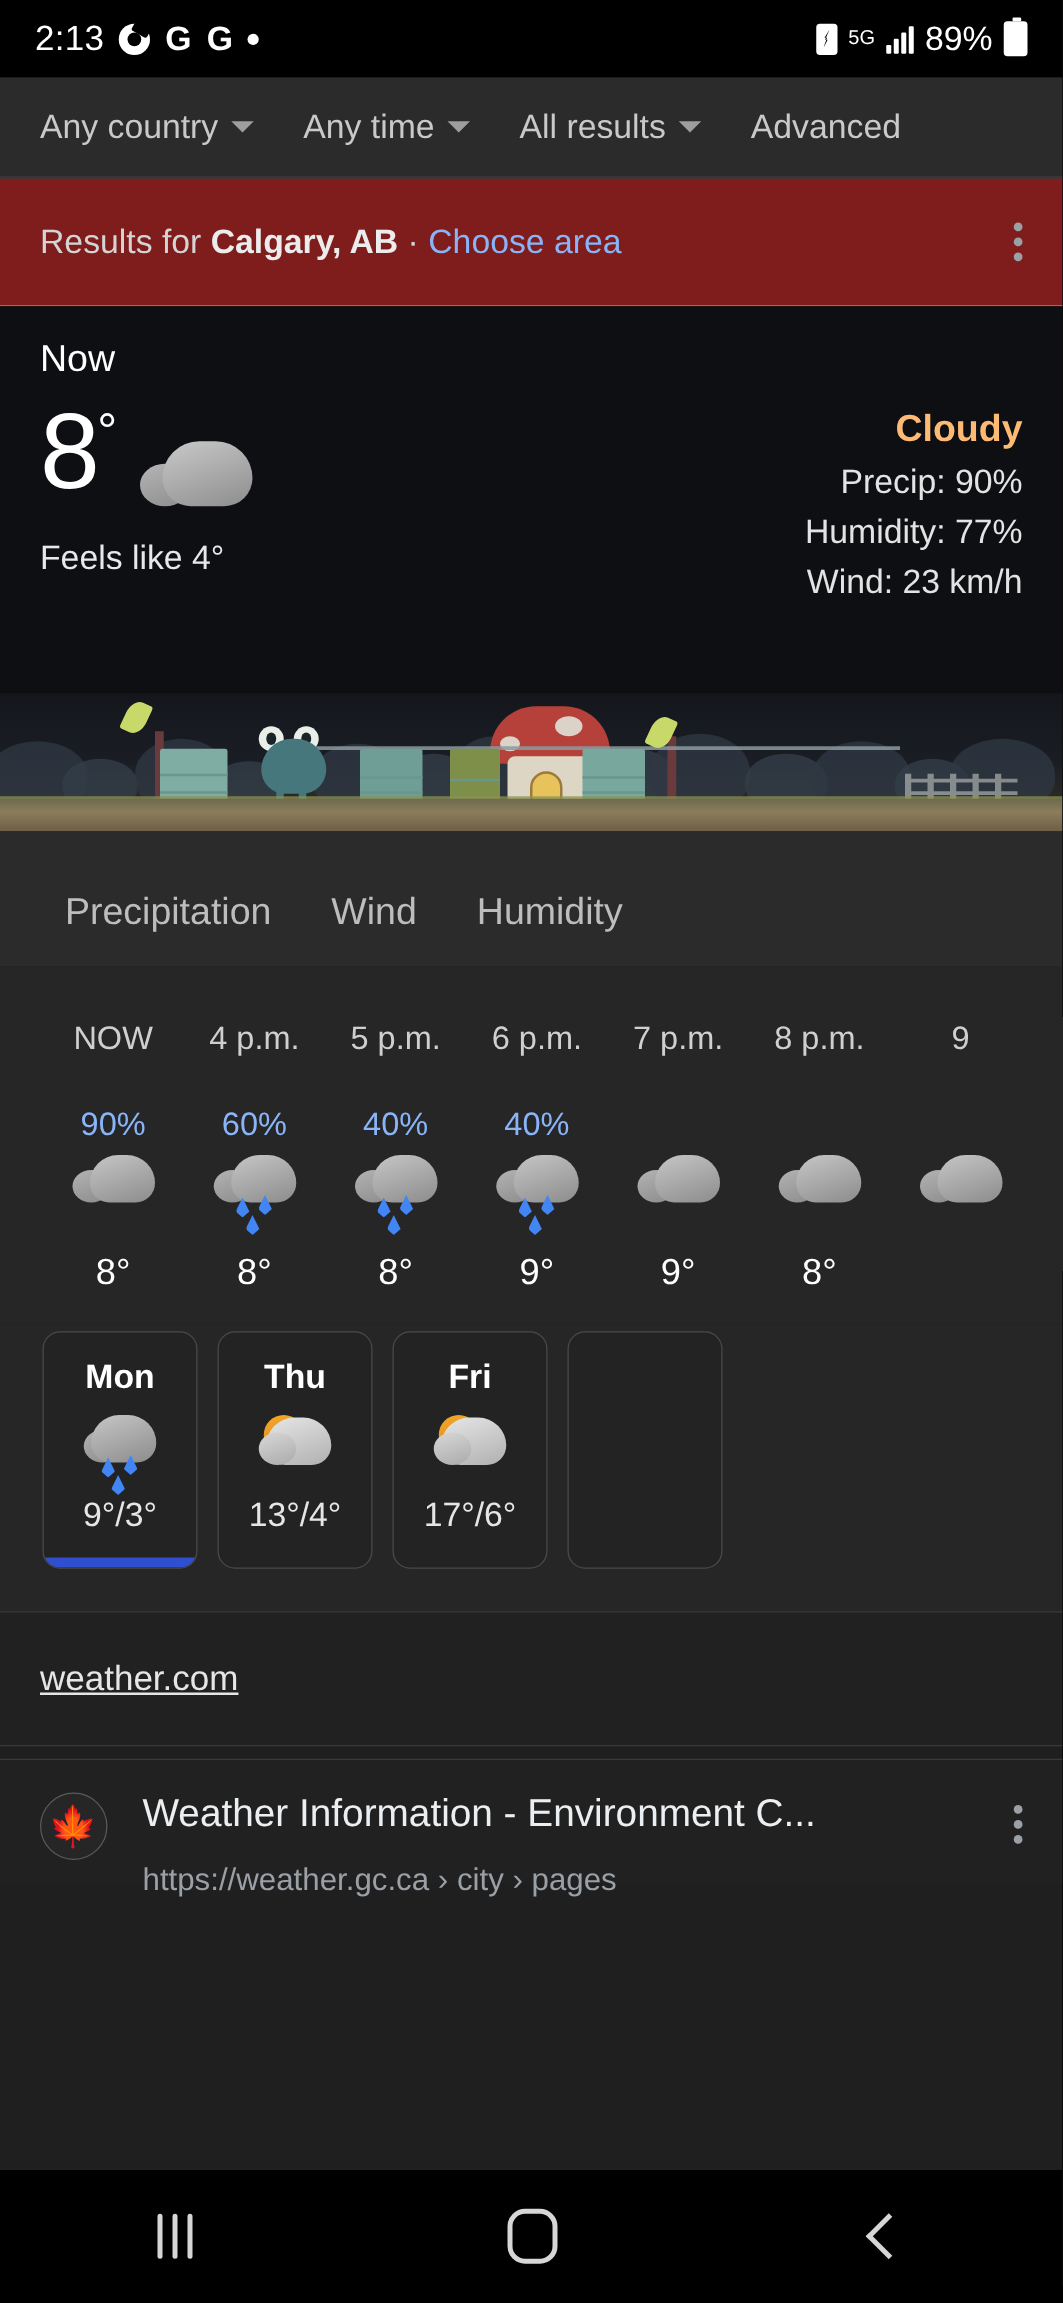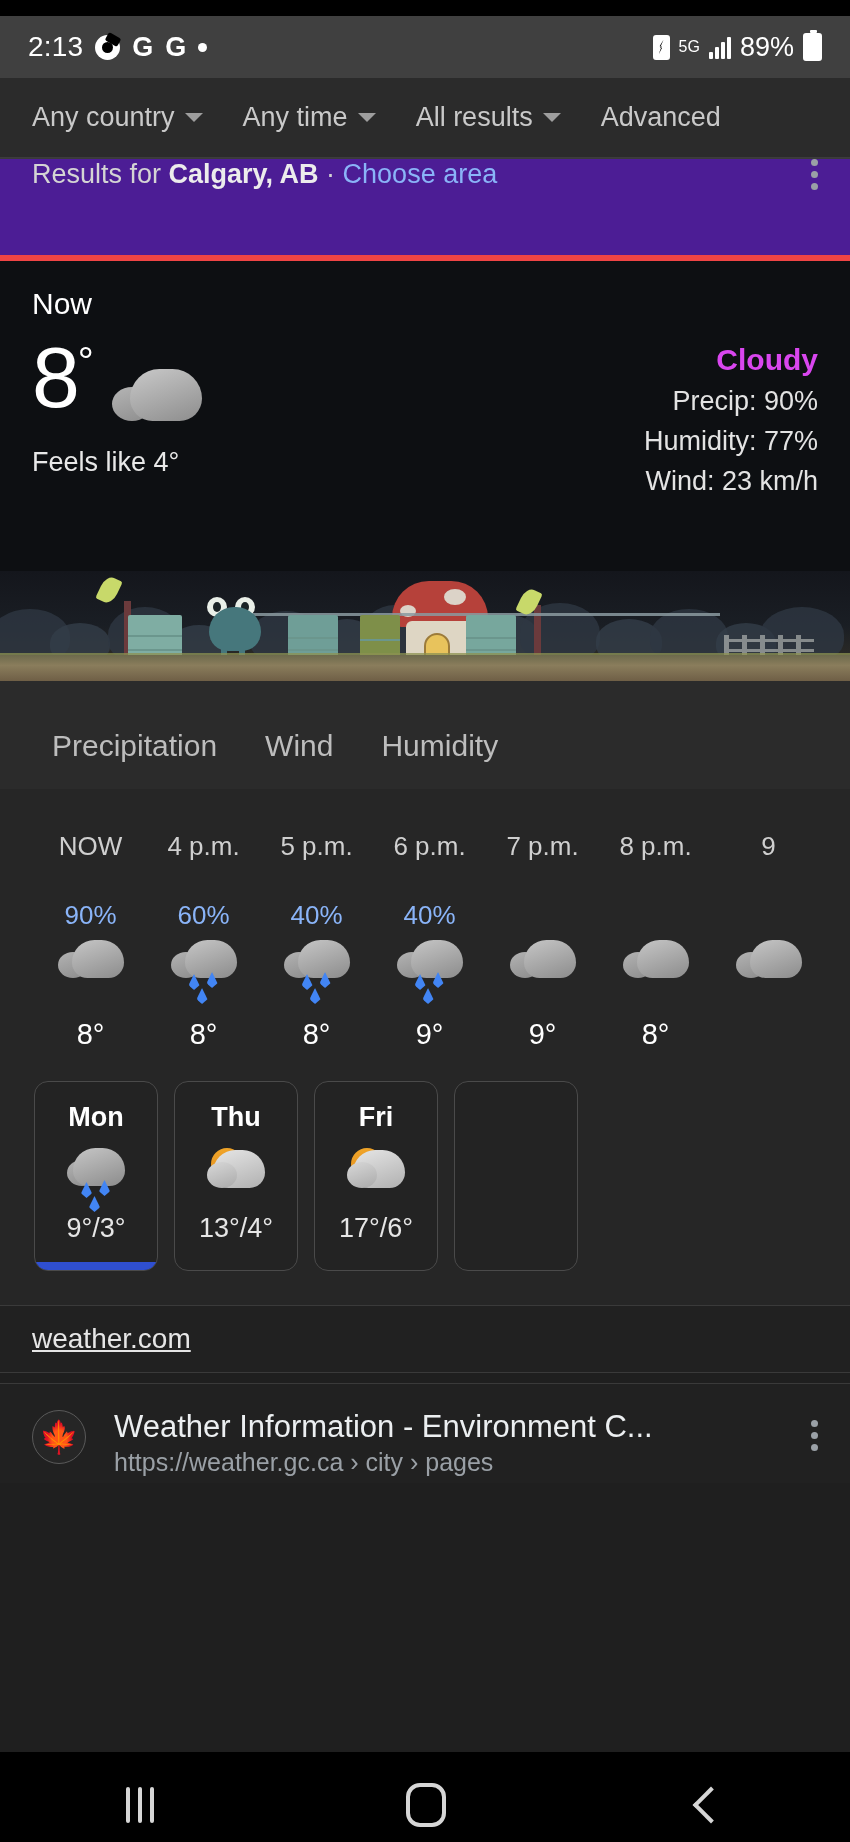--- a/index.html
+++ b/index.html
@@ -6,22 +6,22 @@
   html,body {
     width:850px; height:1842px;
     background:#000;
     font-family:"Liberation Sans", sans-serif;
     overflow:hidden;
   }
   .screen { position:relative; width:850px; height:1842px; background:#1f1f1f; }
 
   
   .statusbar {
-    height:62px; background:#404040; display:flex; align-items:center;
-    padding:0 28px; color:#fff;margin-top:16px;
+    height:62px; background:#000000; display:flex; align-items:center;
+    padding:0 28px; color:#fff;
   }
   .sb-left { display:flex; align-items:center; gap:12px; flex:1; }
   .sb-time { font-size:28px; font-weight:400; letter-spacing:0.2px; }
   .sb-right { display:flex; align-items:center; gap:9px; }
   .icon-chrome {
     width:25px; height:25px; border-radius:50%;
     background:#fff; position:relative; display:inline-block;
   }
   .icon-chrome::after{
     content:""; position:absolute; left:7px; top:7px;
@@ -59,22 +59,22 @@
   .filterbar{
     background:#2b2b2b; height:80px; display:flex; align-items:center;
     padding:0 32px; gap:40px; border-bottom:1px solid #3c3c3c;
   }
   .filter { display:flex; align-items:center; gap:10px; color:#c9c9c9; font-size:27px; }
   .caret { width:0;height:0;border-left:9px solid transparent;border-right:9px solid transparent;
            border-top:9px solid #9e9e9e; }
 
   
   .results-row{
-    background:#4c1d95; height:103px; display:flex; 
-    padding:0 32px; border-top:1px solid #3a3a3a; border-bottom:6px solid #ef4444;
+    background:#7f1d1d; height:103px; display:flex; align-items:center;
+    padding:0 32px; border-top:1px solid #3a3a3a; border-bottom:1px solid #ef4444;
   }
   .results-text{ flex:1; font-size:27px; color:#d4d4d4; }
   .results-text b{ color:#ececec; font-weight:700; }
   .results-text .link{ color:#8ab4f8; }
   .kebab{ width:8px; display:flex; flex-direction:column; gap:5px; align-items:center; }
   .kebab i{ width:7px;height:7px;border-radius:50%;background:#9aa0a6;display:block; }
 
   
   .wx-head{
     background:#212121; height:115px; display:flex; align-items:center;
@@ -85,21 +85,21 @@
   
   .now-card{ position:relative; background:#0d0f12; padding:20px 32px 0 32px; height:310px; overflow:hidden; }
   .now-label{ font-size:30px; color:#fff; font-weight:500; margin-top:6px; }
   .now-body{ display:flex; align-items:flex-start; margin-top:16px; }
   .now-left{ flex:1; }
   .temp-line{ display:flex; align-items:flex-start; }
   .big-temp{ font-size:86px; font-weight:400; color:#fff; line-height:0.95; letter-spacing:-2px; }
   .deg-sup{ font-size:40px; color:#fff; line-height:1; margin-top:4px; }
   .feels{ font-size:27px; color:#e8e8e8; margin-top:26px; }
   .now-right{ text-align:right; padding-top:6px; }
-  .cond{ font-size:30px; font-weight:700; color:#d946ef; }
+  .cond{ font-size:30px; font-weight:700; color:#fdba74; }
   .stat{ font-size:27px; color:#e3e3e3; margin-top:9px; }
 
   
   .cloud-now{ position:relative; width:90px; height:60px; margin:24px 0 0 18px; }
   .cloud-now .c1{ position:absolute; right:0; bottom:0; width:72px; height:52px;
      background:linear-gradient(160deg,#c9c9c9,#8d8d8d); border-radius:34px 34px 26px 26px; }
   .cloud-now .c2{ position:absolute; left:0; bottom:0; width:40px; height:34px;
      background:linear-gradient(160deg,#b5b5b5,#8d8d8d); border-radius:50%; }
 
   
@@ -169,32 +169,32 @@
   .day{ width:124px; flex:0 0 124px; height:190px; border:1px solid #4a4a4a;
     border-radius:14px; background:#232323; display:flex; flex-direction:column;
     align-items:center; padding-top:20px; position:relative; overflow:hidden; }
   .day.sel::after{ content:""; position:absolute; left:0; right:0; bottom:0; height:8px; background:#2f4fd0; }
   .day-name{ font-size:27px; color:#fff; font-weight:700; }
   .day-ic{ height:70px; display:flex; align-items:center; justify-content:center; margin-top:4px; }
   .day-temp{ font-size:27px; color:#e6e6e6; margin-top:6px; }
 
   
   .src-row{ background:#212121; border-top:1px solid #3a3a3a; border-bottom:1px solid #3a3a3a;
-    height:68px; display:flex; align-items:center; padding:0 32px; }
+    height:108px; display:flex; align-items:center; padding:0 32px; }
   .src-link{ font-size:28px; color:#e6e6e6; text-decoration:underline; }
 
   
   .result{ background:#212121; padding:26px 32px 0 32px; display:flex; align-items:flex-start;
            height:100px; margin-top:10px; border-top:1px solid #3a3a3a; }
   .favicon{ width:54px; height:54px; border-radius:50%; border:1px solid #5a5a5a;
     background:#262626; display:flex; align-items:center; justify-content:center; flex:0 0 54px; }
   .leaf-ico{ color:#d93025; font-size:32px; line-height:1; }
   .res-main{ flex:1; padding-left:28px; }
   .res-title{ font-size:31px; color:#eceff1; line-height:1.1; }
-  .res-url{ font-size:25px; color:#9aa0a6; margin-top:4px; }
+  .res-url{ font-size:25px; color:#9aa0a6; margin-top:22px; }
 
   
   .navbar{ position:absolute; left:0; right:0; bottom:0; height:106px; background:#000;
     display:flex; align-items:center; justify-content:space-around; }
   .nav-recents{ display:flex; gap:8px; }
   .nav-recents i{ width:4px; height:36px; background:#d6d6d6; display:block; border-radius:2px; }
   .nav-home{ width:40px; height:44px; border:4px solid #d6d6d6; border-radius:14px; }
   .nav-back{ width:26px; height:26px; border-left:4px solid #d6d6d6; border-bottom:4px solid #d6d6d6;
     transform:rotate(45deg); }
 </style>

